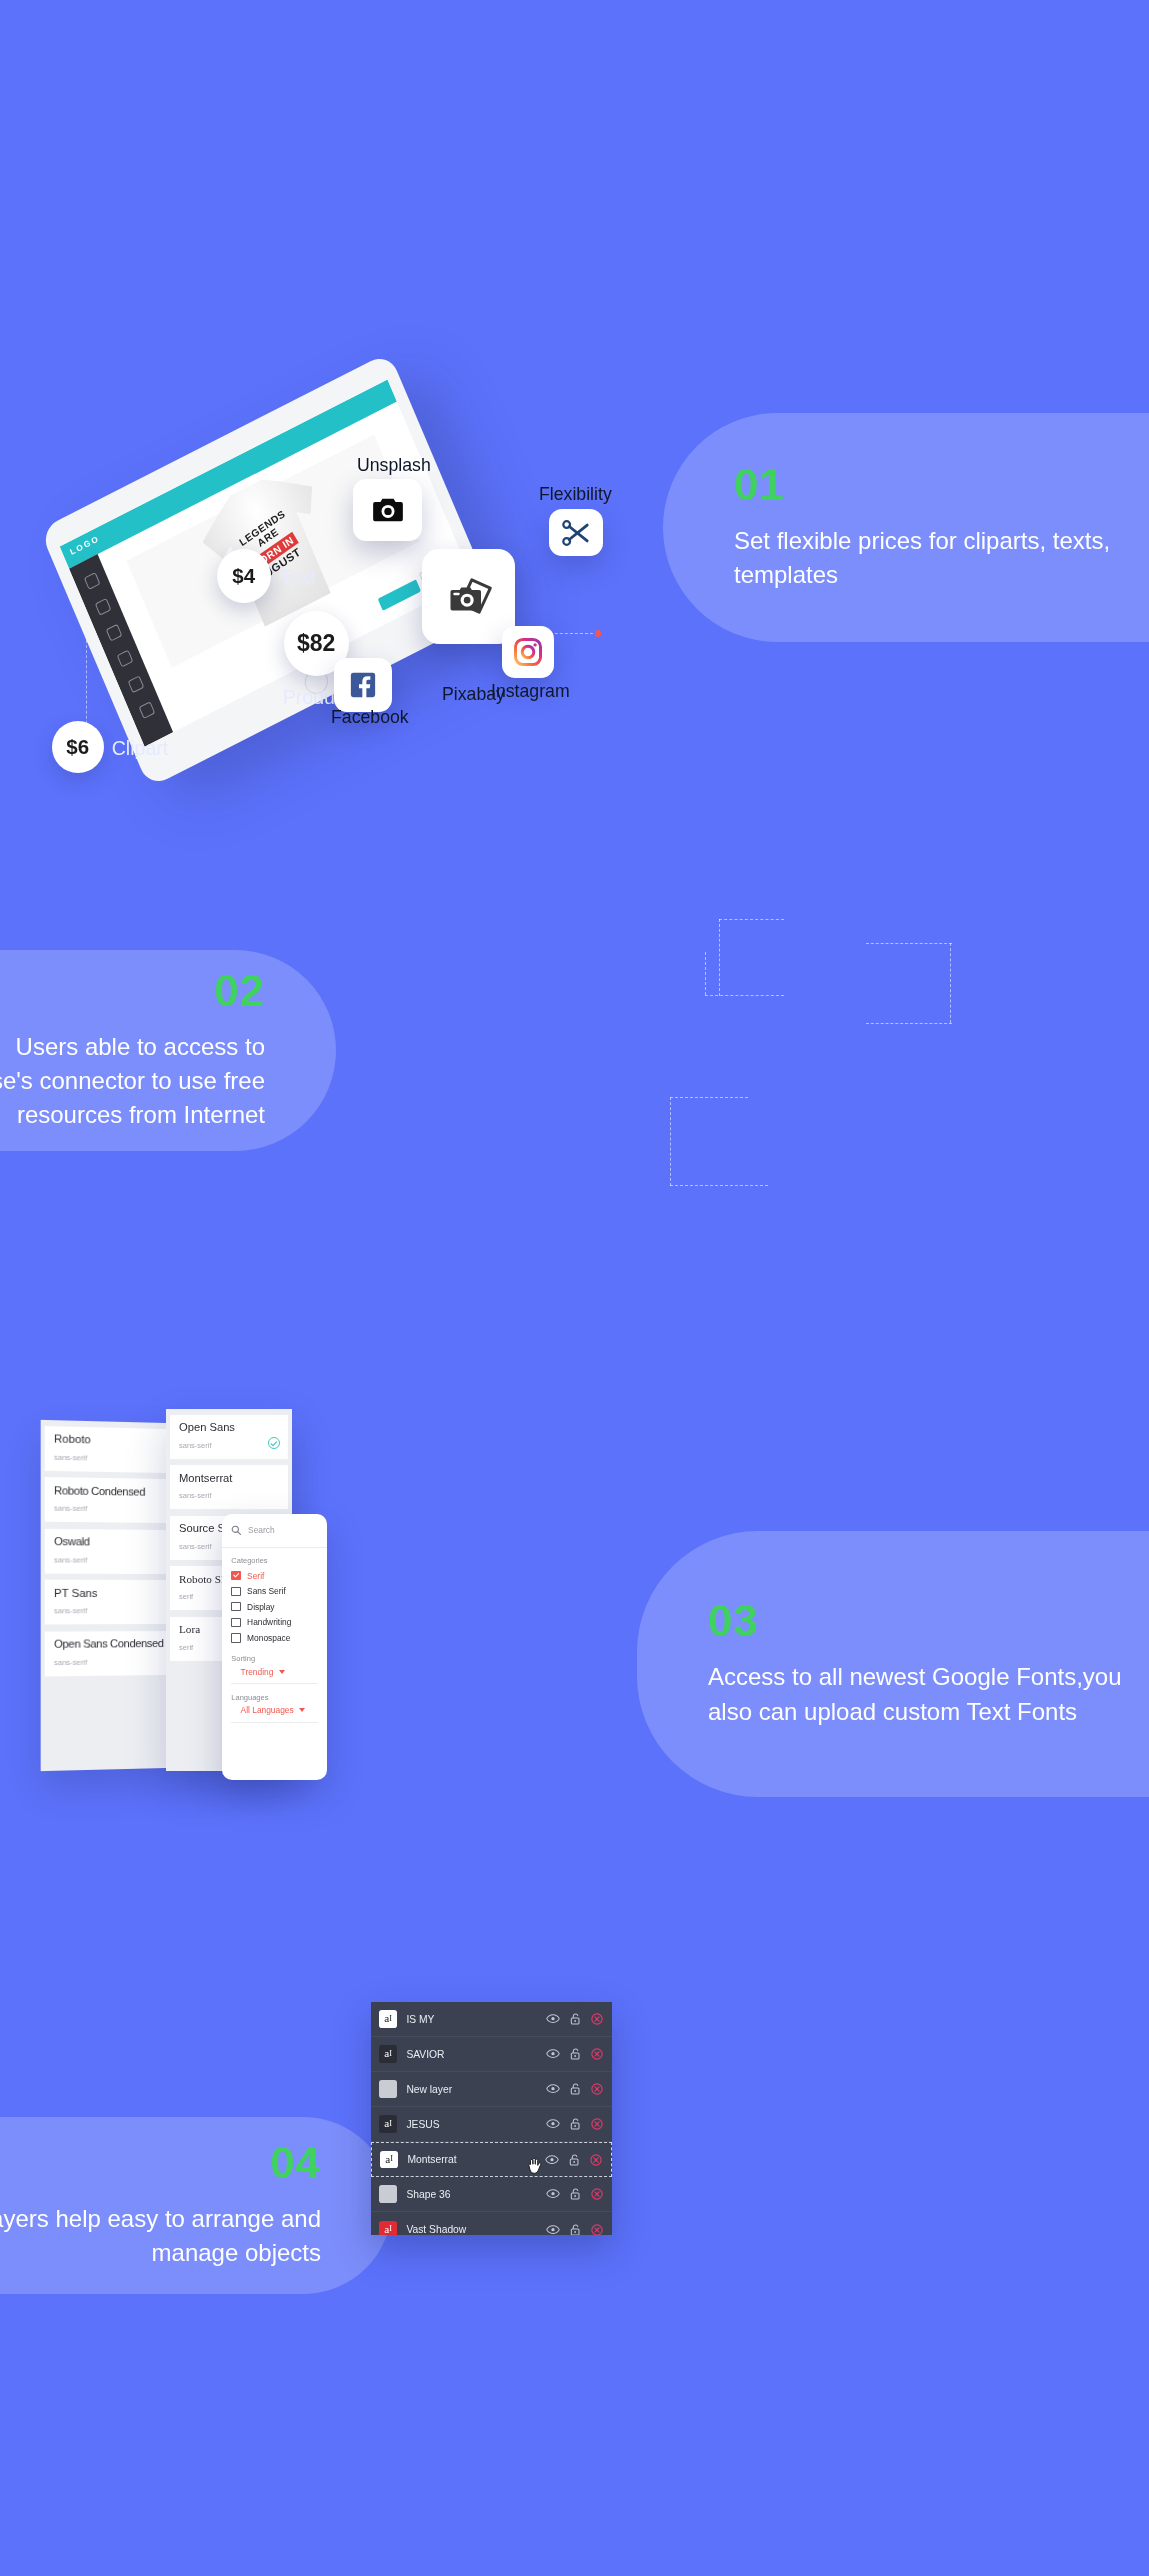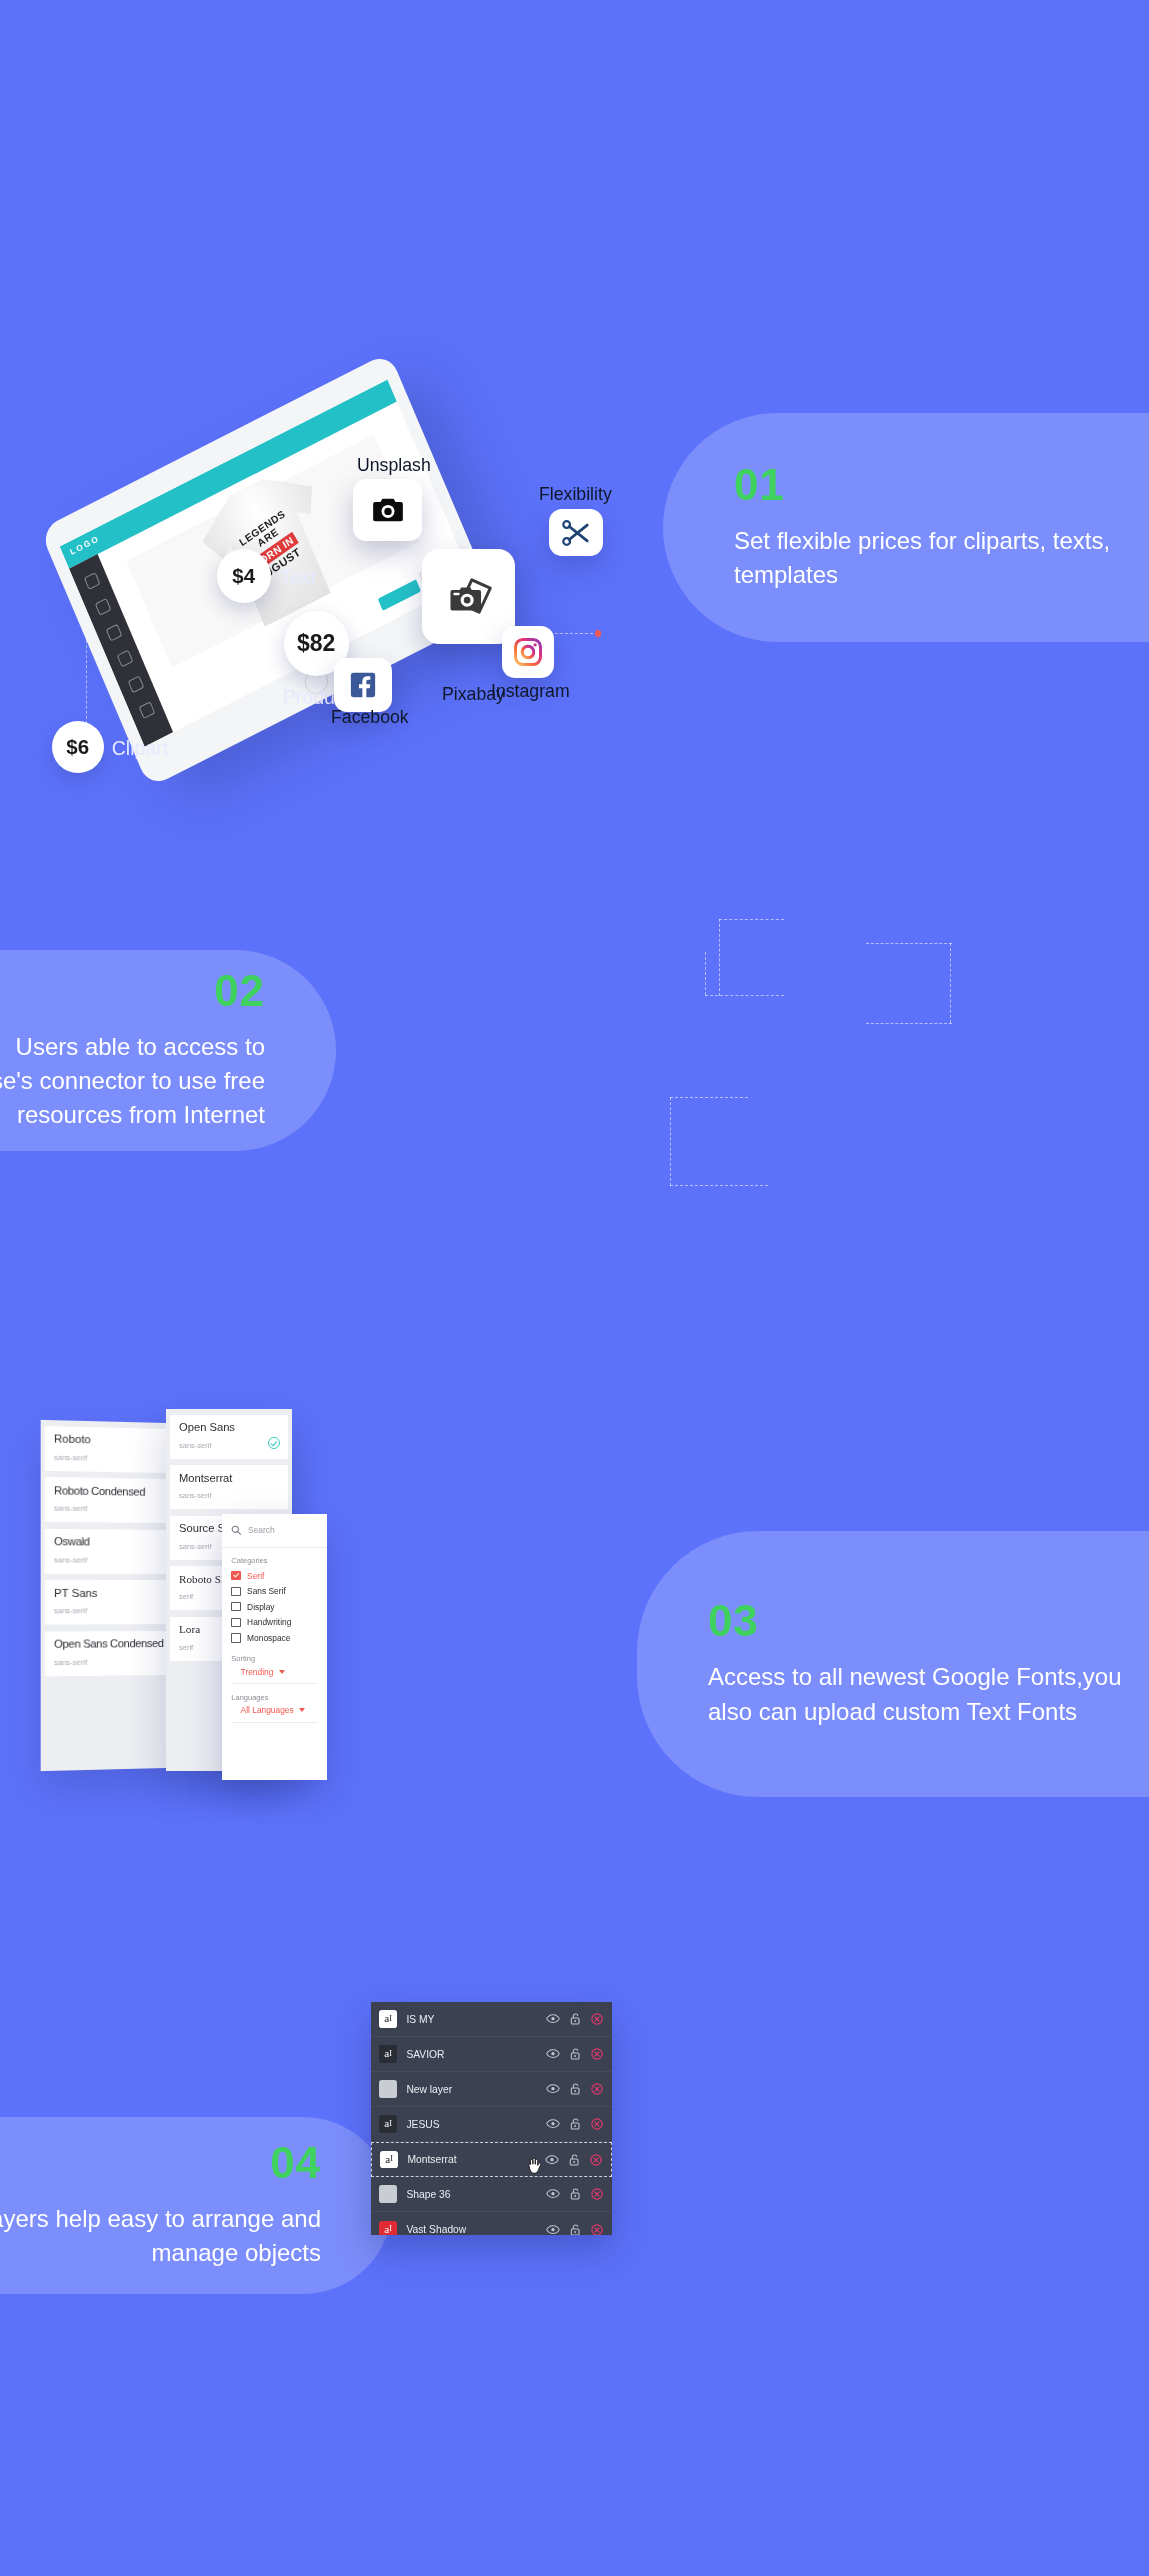--- a/index.html
+++ b/index.html
@@ -113,21 +113,21 @@
     position:absolute; right:8.4px; bottom:9.3px; width:12px; height:12px;
     border:1.3px solid #3fc9bf; border-radius:50%;
     display:flex; align-items:center; justify-content:center;
   }
   .fcard .fchk svg { width:7.5px; height:7.5px; }
   .f-serif { font-family:"Liberation Serif", serif; }
   .f-cond  { font-stretch: condensed; letter-spacing:-0.4px; }
 
   .fdrop {
     position:absolute; left:222px; top:1514px; width:105px; height:266px;
-    background:#fff; box-shadow:0 15px 35px rgba(30,40,110,.25);
+    background:#fff; box-shadow:0 15px 35px rgba(30,40,110,.25);border-radius:10px;
   }
   .fdrop .srow { display:flex; align-items:center; gap:6.5px; padding:11.2px 9.3px; border-bottom:0.9px solid #ececec; }
   .fdrop .srow span { font-size:8.4px; color:#9a9ca4; }
   .fdrop .sect { font-size:7.5px; color:#8c8e96; padding:8.4px 9.3px 2.8px; }
   .fdrop .opt { display:flex; align-items:center; gap:6.5px; padding:2.8px 9.3px; }
   .fdrop .opt span { font-size:8.4px; color:#2c2c33; }
   .fdrop .opt.on span { color:#f2584f; }
   .cbox { width:9.3px; height:9.3px; border:1.3px solid #5a5c63; border-radius:0.9px; flex:0 0 auto; }
   .cbox.on { background:#f2584f; border-color:#f2584f; display:flex; align-items:center; justify-content:center; }
   .cbox.on svg { width:6.5px; height:6.5px; }

